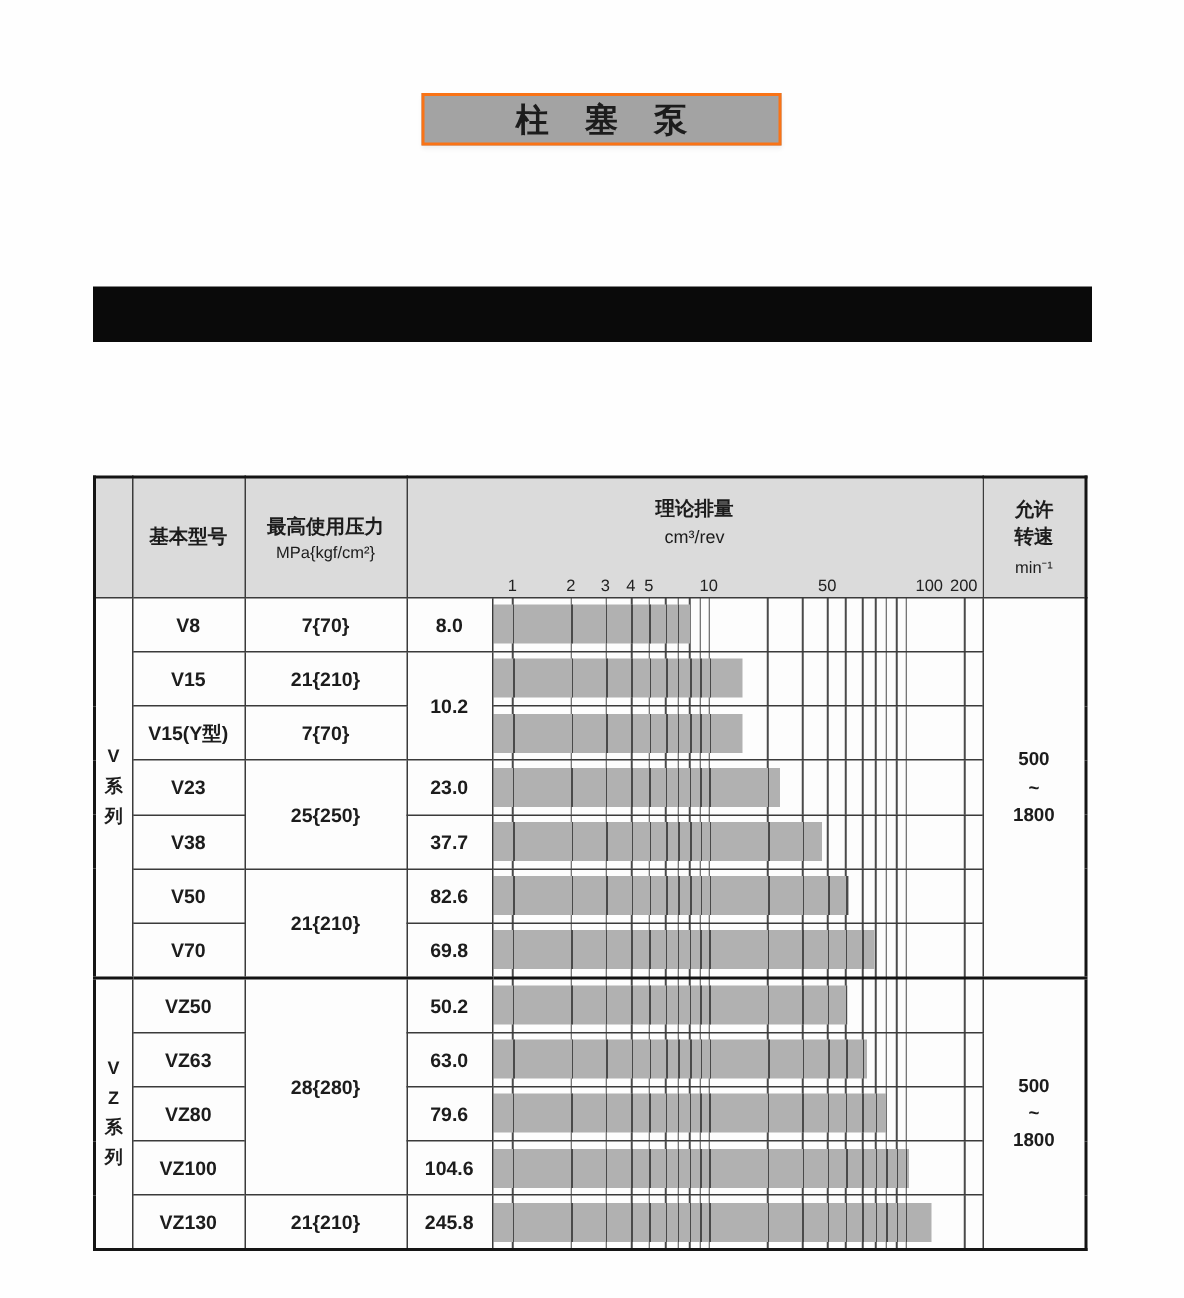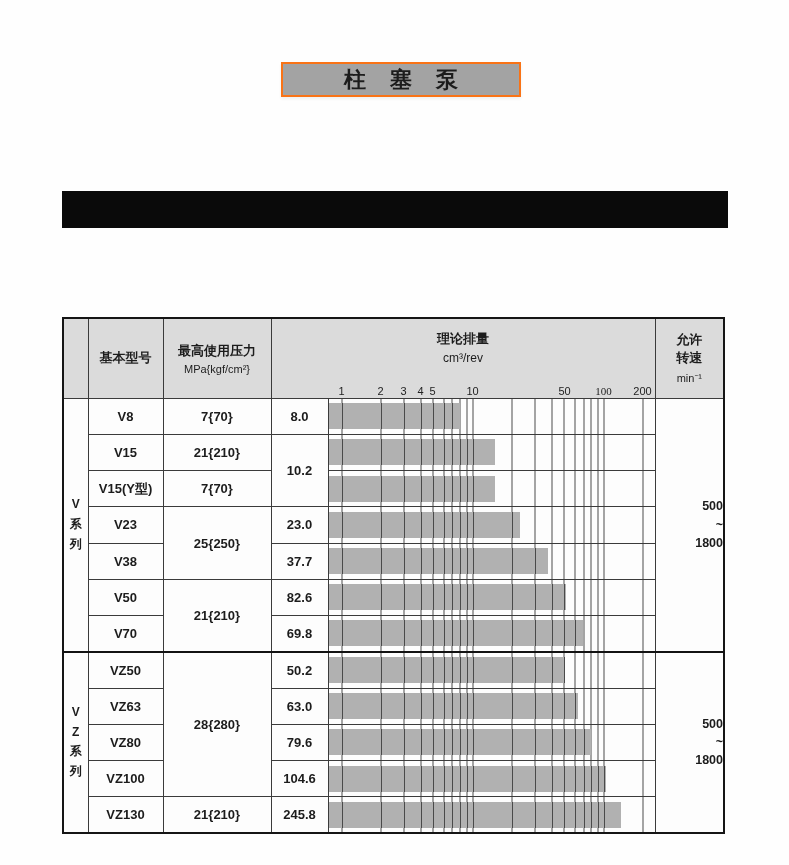--- a/index.html
+++ b/index.html
@@ -40,21 +40,21 @@
     position:absolute; bottom:0; transform:translateX(-50%);
     font-size:11px; font-weight:normal; color:#222; white-space:nowrap;
   }
   td.series-cell { font-size:12px; font-weight:600; background:#fdfdfd; }
   .series-char { line-height:1.65; }
   td.model-cell { font-size:13px; font-weight:600; }
   td.press-cell, td.disp-cell { font-size:13px; font-weight:600; }
   td.chart-cell { padding:0; }
   .bar { height:26px; background-color:#b1b1b1; }
   td.speed-cell { font-size:12.5px; font-weight:600; }
-  .speed-line { line-height:1.45;text-align:right; }
+  .speed-line { line-height:1.45; }
   tr.section-start td { border-top:2px solid #131313; }
 </style>
 </head>
 <body>
 
 <div class="page">
 
   <div class="title-box">
     <span>柱 塞 泵</span>
   </div>
@@ -86,22 +86,22 @@
               <div>理论排量</div>
               <div class="sub">cm³/rev</div>
             </div>
             <div class="ticks" id="ticks">
                 <span class="tick" style="left: 13px;">1</span>
                 <span class="tick" style="left: 52px;">2</span>
                 <span class="tick" style="left: 75px;">3</span>
                 <span class="tick" style="left: 92px;">4</span>
                 <span class="tick" style="left: 104px;">5</span>
                 <span class="tick" style="left: 144px; text-align: center;">10</span>
-                <span class="tick" style="left: 236px;">50</span>
-                <span class="tick" style="left: 275px; font-family: Liberation Serif, serif;">100</span>
+                <span class="tick" style="left: 223px;">50</span>
+                <span class="tick" style="left: 291px;">100</span>
                 <span class="tick" style="left: 314px;">200</span>
               </div>
           </th>
           <th>
             <div>允许</div>
             <div>转速</div>
             <div class="sub">min⁻¹</div>
           </th>
         </tr>
       </thead>

